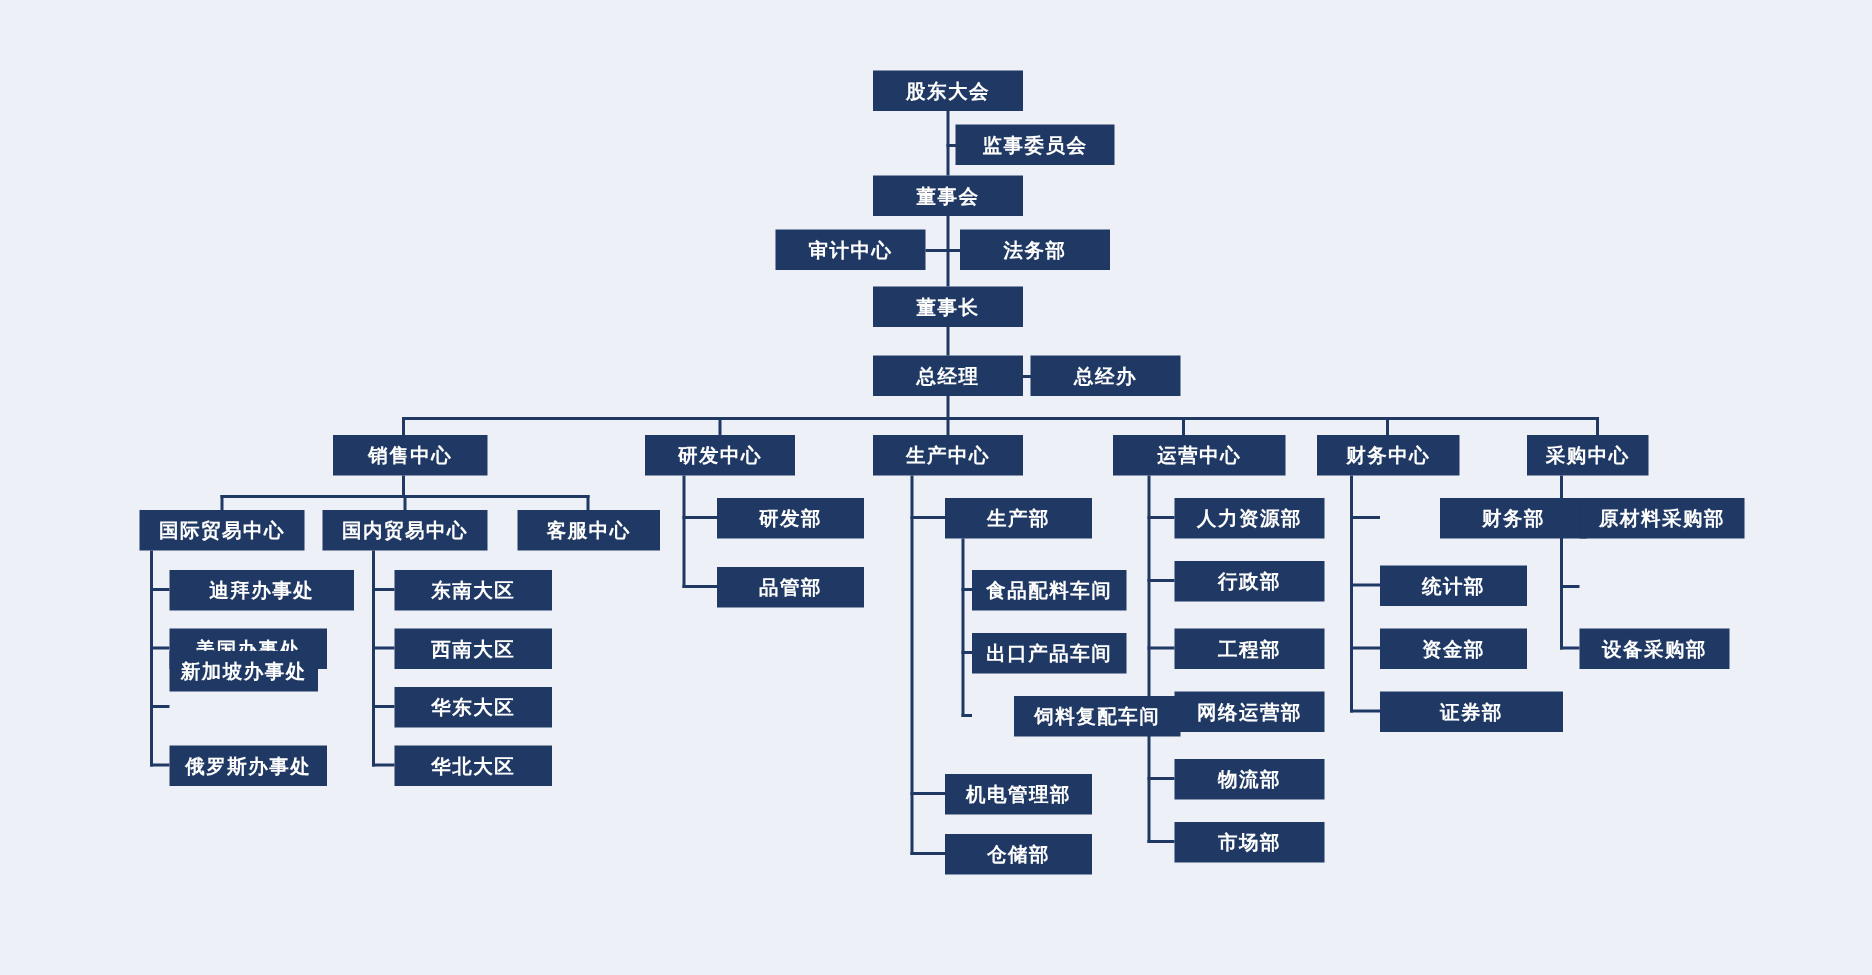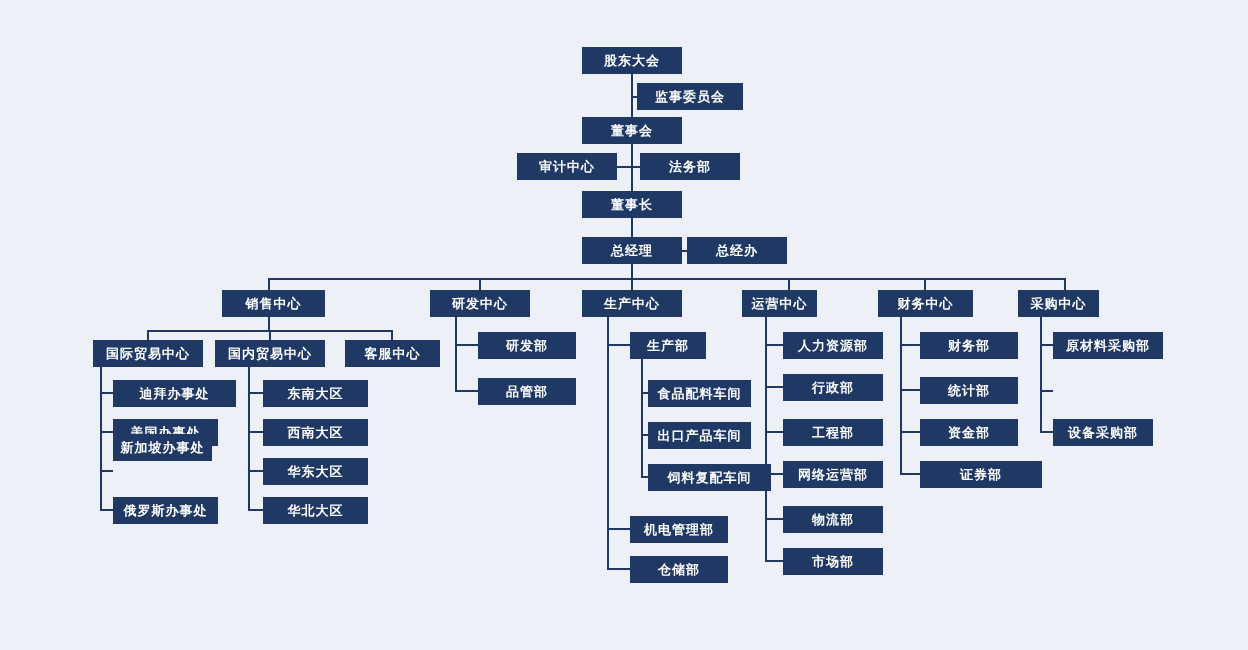--- a/index.html
+++ b/index.html
@@ -83,56 +83,56 @@
   <div class="node" style="left:582px;top:117px;width:100px">董事会</div>
   <div class="node" style="left:517px;top:153px;width:100px">审计中心</div>
   <div class="node" style="left:640px;top:153px;width:100px">法务部</div>
   <div class="node" style="left:582px;top:191px;width:100px">董事长</div>
   <div class="node" style="left:582px;top:237px;width:100px">总经理</div>
   <div class="node" style="left:687px;top:237px;width:100px">总经办</div>
 
   <div class="node" style="left:222px;top:290px;width:103px">销售中心</div>
   <div class="node" style="left:430px;top:290px;width:100px">研发中心</div>
   <div class="node" style="left:582px;top:290px;width:100px">生产中心</div>
-  <div class="node" style="left:742px;top:290px;width:75px">运营中心</div>
+  <div class="node" style="left:742px;top:290px;width:115px">运营中心</div>
   <div class="node" style="left:878px;top:290px;width:95px">财务中心</div>
   <div class="node" style="left:1018px;top:290px;width:81px">采购中心</div>
 
   <div class="node" style="left:93px;top:340px;width:110px">国际贸易中心</div>
   <div class="node" style="left:215px;top:340px;width:110px">国内贸易中心</div>
   <div class="node" style="left:345px;top:340px;width:95px">客服中心</div>
 
   <div class="node" style="left:113px;top:380px;width:123px">迪拜办事处</div>
   <div class="node" style="left:113px;top:419px;width:105px">美国办事处</div>
   <div class="node" style="left:113px;top:434px;width:99px">新加坡办事处</div>
   <div class="node" style="left:113px;top:497px;width:105px">俄罗斯办事处</div>
 
   <div class="node" style="left:263px;top:380px;width:105px">东南大区</div>
   <div class="node" style="left:263px;top:419px;width:105px">西南大区</div>
   <div class="node" style="left:263px;top:458px;width:105px">华东大区</div>
   <div class="node" style="left:263px;top:497px;width:105px">华北大区</div>
 
   <div class="node" style="left:478px;top:332px;width:98px">研发部</div>
   <div class="node" style="left:478px;top:378px;width:98px">品管部</div>
 
-  <div class="node" style="left:630px;top:332px;width:76px">生产部</div>
+  <div class="node" style="left:630px;top:332px;width:98px">生产部</div>
   <div class="node" style="left:648px;top:380px;width:103px">食品配料车间</div>
   <div class="node" style="left:648px;top:422px;width:103px">出口产品车间</div>
-  <div class="node" style="left:648px;top:464px;width:123px">饲料复配车间</div>
+  <div class="node" style="left:676px;top:464px;width:111px">饲料复配车间</div>
   <div class="node" style="left:630px;top:516px;width:98px">机电管理部</div>
   <div class="node" style="left:630px;top:556px;width:98px">仓储部</div>
 
   <div class="node" style="left:783px;top:332px;width:100px">人力资源部</div>
   <div class="node" style="left:783px;top:374px;width:100px">行政部</div>
   <div class="node" style="left:783px;top:419px;width:100px">工程部</div>
   <div class="node" style="left:783px;top:461px;width:100px">网络运营部</div>
   <div class="node" style="left:783px;top:506px;width:100px">物流部</div>
   <div class="node" style="left:783px;top:548px;width:100px">市场部</div>
 
-  <div class="node" style="left:920px;top:332px;width:98px">财务部</div>
+  <div class="node" style="left:960px;top:332px;width:98px">财务部</div>
   <div class="node" style="left:920px;top:377px;width:98px">统计部</div>
   <div class="node" style="left:920px;top:419px;width:98px">资金部</div>
   <div class="node" style="left:920px;top:461px;width:122px">证券部</div>
 
   <div class="node" style="left:1053px;top:332px;width:110px">原材料采购部</div>
   <div class="node" style="left:1053px;top:419px;width:100px">设备采购部</div>
 
 </div>
 
 </body></html>

